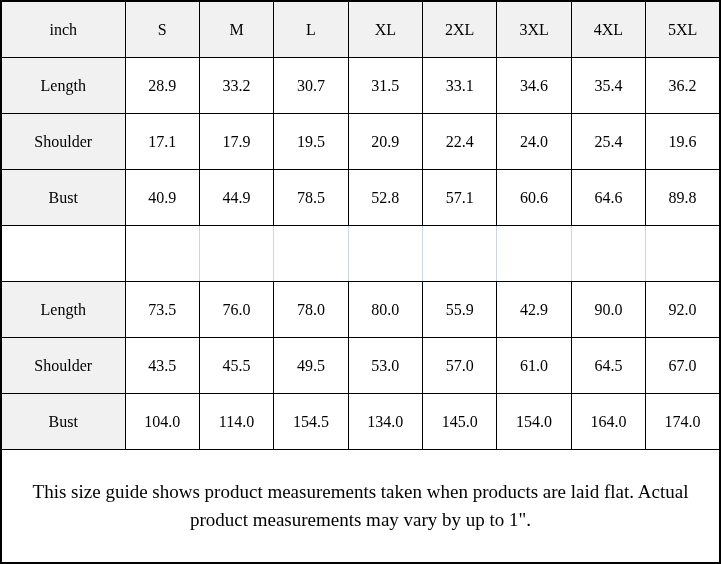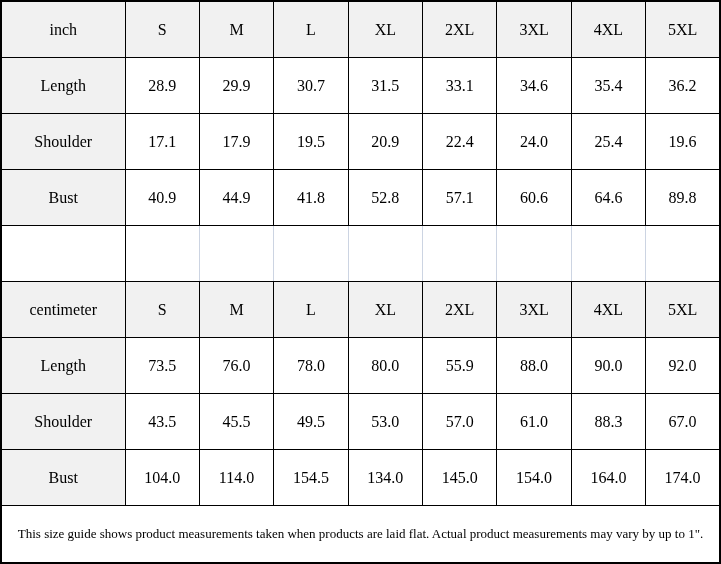--- a/index.html
+++ b/index.html
@@ -42,21 +42,21 @@
   tr.spacer-row td {
     border-top-color: var(--grid-border, #000);
     border-bottom-color: var(--grid-border, #000);
     border-left-color: var(--spacer-divider, #ccd4e2);
     border-right-color: var(--spacer-divider, #ccd4e2);
   }
   tr.spacer-row td:first-child { border-right-color: var(--grid-border, #000); }
   tr.spacer-row td:nth-child(2) { border-left-color: var(--grid-border, #000); }
   td.footnote-cell {
     height: auto;
-    font-size: 13px;
+    font-size: 19px;
     line-height: 1.5;
     padding: 3px 1px;
     white-space: normal;
     background: var(--cell-bg, #fff);
   }
 </style>
 </head>
 <body>
 
 <div class="size-guide">
@@ -80,21 +80,21 @@
           <td class="size-cell">L</td>
           <td class="size-cell">XL</td>
           <td class="size-cell">2XL</td>
           <td class="size-cell">3XL</td>
           <td class="size-cell">4XL</td>
           <td class="size-cell">5XL</td>
         </tr>
         <tr class="data-row">
           <td class="label-cell">Length</td>
           <td class="value-cell">28.9</td>
-          <td class="value-cell">29.9</td>
+          <td class="value-cell">33.2</td>
           <td class="value-cell">30.7</td>
           <td class="value-cell">31.5</td>
           <td class="value-cell">33.1</td>
           <td class="value-cell">34.6</td>
           <td class="value-cell">35.4</td>
           <td class="value-cell">36.2</td>
         </tr>
         <tr class="data-row">
           <td class="label-cell">Shoulder</td>
           <td class="value-cell">17.1</td>
@@ -103,69 +103,58 @@
           <td class="value-cell">20.9</td>
           <td class="value-cell">22.4</td>
           <td class="value-cell">24.0</td>
           <td class="value-cell">25.4</td>
           <td class="value-cell">19.6</td>
         </tr>
         <tr class="data-row">
           <td class="label-cell">Bust</td>
           <td class="value-cell">40.9</td>
           <td class="value-cell">44.9</td>
-          <td class="value-cell">41.8</td>
+          <td class="value-cell">78.5</td>
           <td class="value-cell">52.8</td>
           <td class="value-cell">57.1</td>
           <td class="value-cell">60.6</td>
           <td class="value-cell">64.6</td>
           <td class="value-cell">89.8</td>
         </tr>
         <tr class="spacer-row">
           <td class="spacer-cell"></td>
           <td class="spacer-cell"></td>
           <td class="spacer-cell"></td>
           <td class="spacer-cell"></td>
           <td class="spacer-cell"></td>
           <td class="spacer-cell"></td>
           <td class="spacer-cell"></td>
           <td class="spacer-cell"></td>
           <td class="spacer-cell"></td>
         </tr>
-        <tr class="header-row">
-          <td class="unit-cell">centimeter</td>
-          <td class="size-cell">S</td>
-          <td class="size-cell">M</td>
-          <td class="size-cell">L</td>
-          <td class="size-cell">XL</td>
-          <td class="size-cell">2XL</td>
-          <td class="size-cell">3XL</td>
-          <td class="size-cell">4XL</td>
-          <td class="size-cell">5XL</td>
-        </tr>
         <tr class="data-row">
           <td class="label-cell">Length</td>
           <td class="value-cell">73.5</td>
           <td class="value-cell">76.0</td>
           <td class="value-cell">78.0</td>
           <td class="value-cell">80.0</td>
           <td class="value-cell">55.9</td>
-          <td class="value-cell">88.0</td>
+          <td class="value-cell">42.9</td>
           <td class="value-cell">90.0</td>
           <td class="value-cell">92.0</td>
         </tr>
         <tr class="data-row">
           <td class="label-cell">Shoulder</td>
           <td class="value-cell">43.5</td>
           <td class="value-cell">45.5</td>
           <td class="value-cell">49.5</td>
           <td class="value-cell">53.0</td>
           <td class="value-cell">57.0</td>
           <td class="value-cell">61.0</td>
-          <td class="value-cell">88.3</td>
+          <td class="value-cell">64.5</td>
           <td class="value-cell">67.0</td>
         </tr>
         <tr class="data-row">
           <td class="label-cell">Bust</td>
           <td class="value-cell">104.0</td>
           <td class="value-cell">114.0</td>
           <td class="value-cell">154.5</td>
           <td class="value-cell">134.0</td>
           <td class="value-cell">145.0</td>
           <td class="value-cell">154.0</td>

